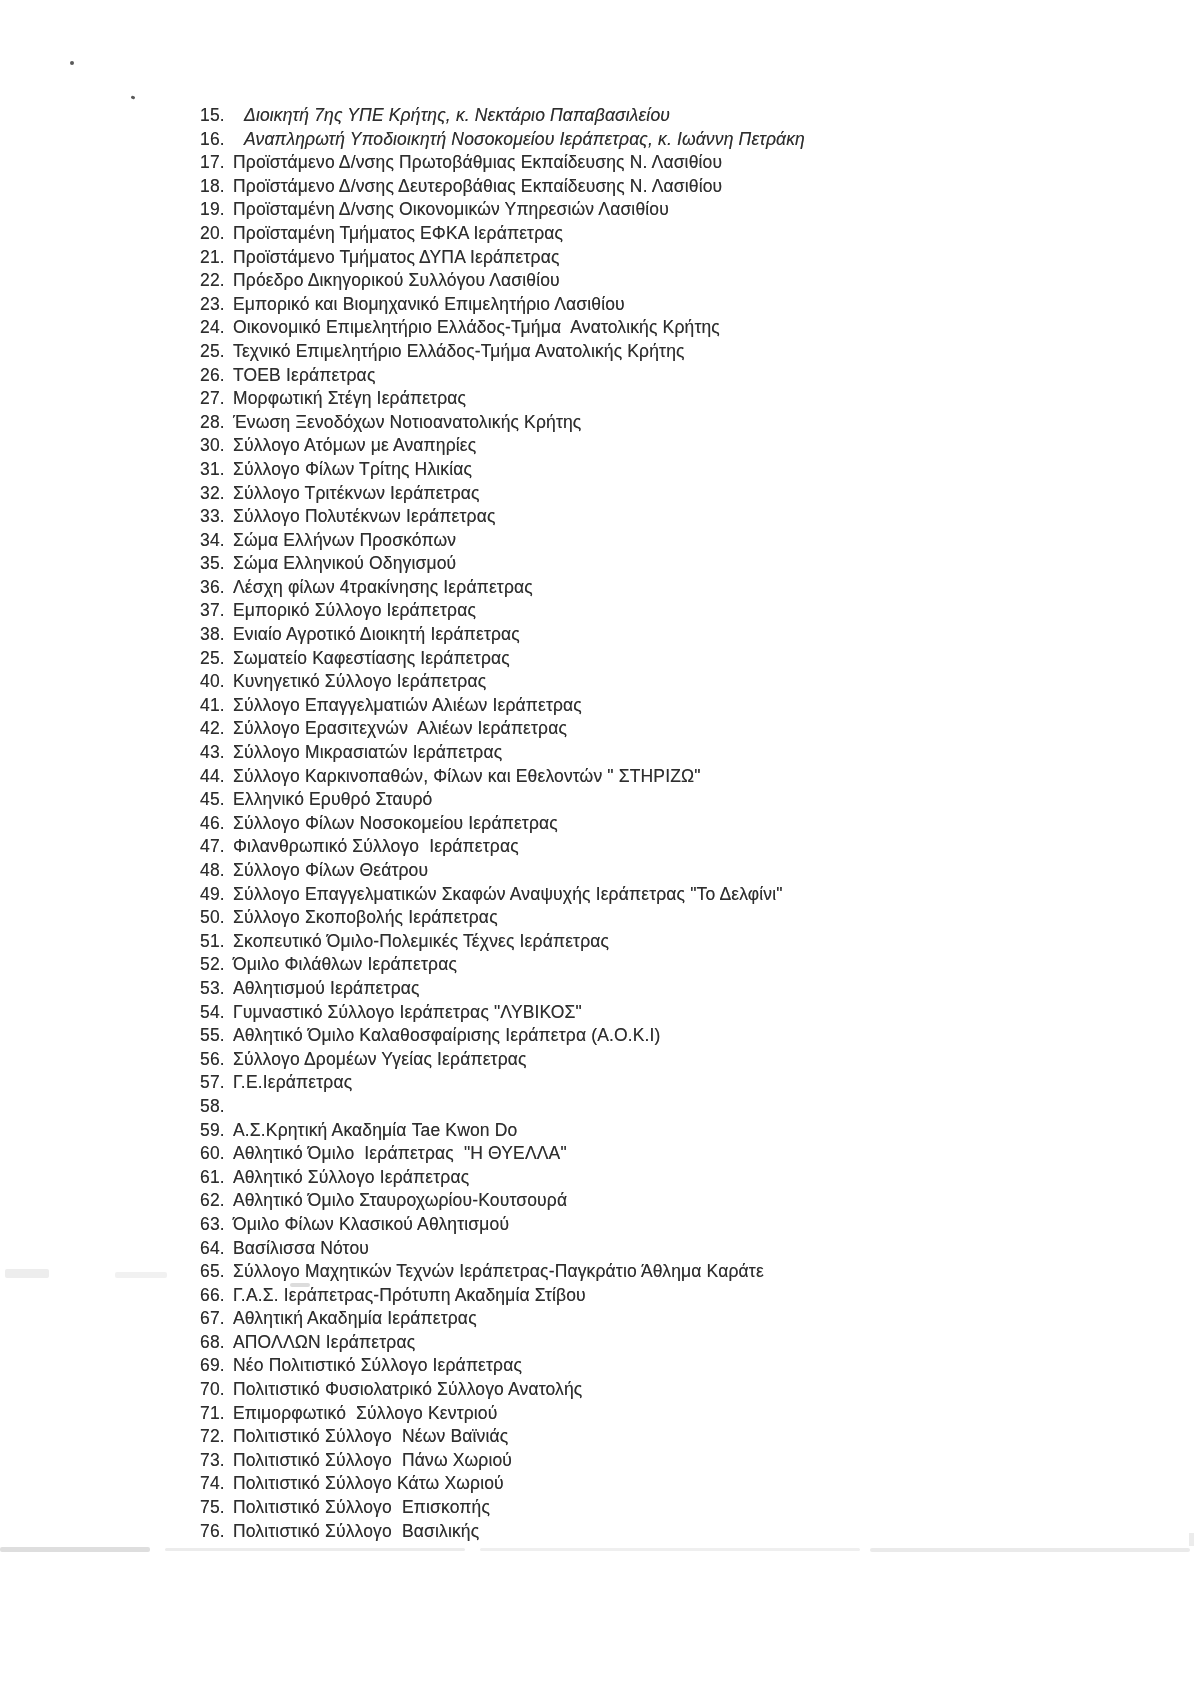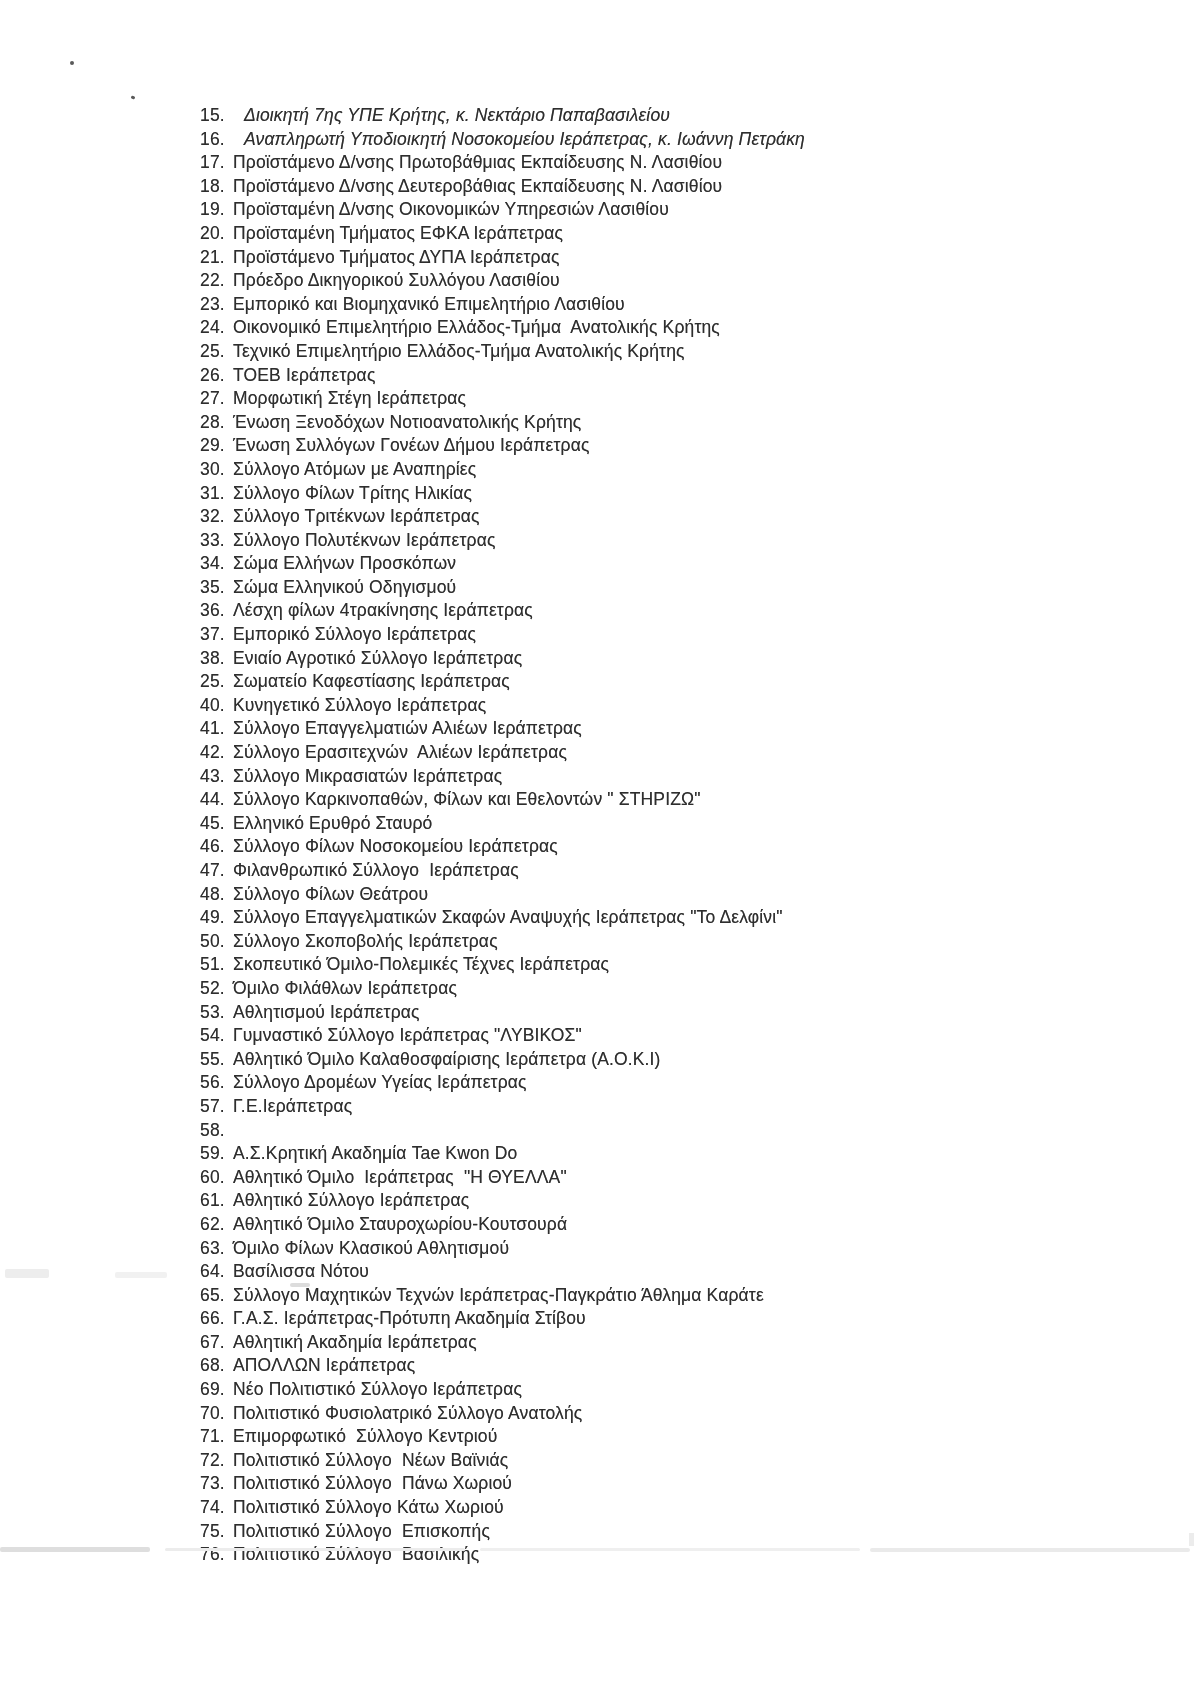--- a/index.html
+++ b/index.html
@@ -124,24 +124,20 @@
     <div class="row">
       <span class="num">27.</span>
       <span class="txt">Μορφωτική Στέγη Ιεράπετρας</span>
     </div>
 
     <div class="row">
       <span class="num">28.</span>
       <span class="txt">Ένωση Ξενοδόχων Νοτιοανατολικής Κρήτης</span>
     </div>
 
-    <div class="row">
-      <span class="num">29.</span>
-      <span class="txt">Ένωση Συλλόγων Γονέων Δήμου Ιεράπετρας</span>
-    </div>
 
     <div class="row">
       <span class="num">30.</span>
       <span class="txt">Σύλλογο Ατόμων με Αναπηρίες</span>
     </div>
 
     <div class="row">
       <span class="num">31.</span>
       <span class="txt">Σύλλογο Φίλων Τρίτης Ηλικίας</span>
     </div>
@@ -171,21 +167,21 @@
       <span class="txt">Λέσχη φίλων 4τρακίνησης Ιεράπετρας</span>
     </div>
 
     <div class="row">
       <span class="num">37.</span>
       <span class="txt">Εμπορικό Σύλλογο Ιεράπετρας</span>
     </div>
 
     <div class="row">
       <span class="num">38.</span>
-      <span class="txt">Ενιαίο Αγροτικό Σύλλογο Ιεράπετρας</span>
+      <span class="txt">Ενιαίο Αγροτικό Διοικητή Ιεράπετρας</span>
     </div>
 
     <div class="row">
       <span class="num">25.</span>
       <span class="txt">Σωματείο Καφεστίασης Ιεράπετρας</span>
     </div>
 
     <div class="row">
       <span class="num">40.</span>
       <span class="txt">Κυνηγετικό Σύλλογο Ιεράπετρας</span>

